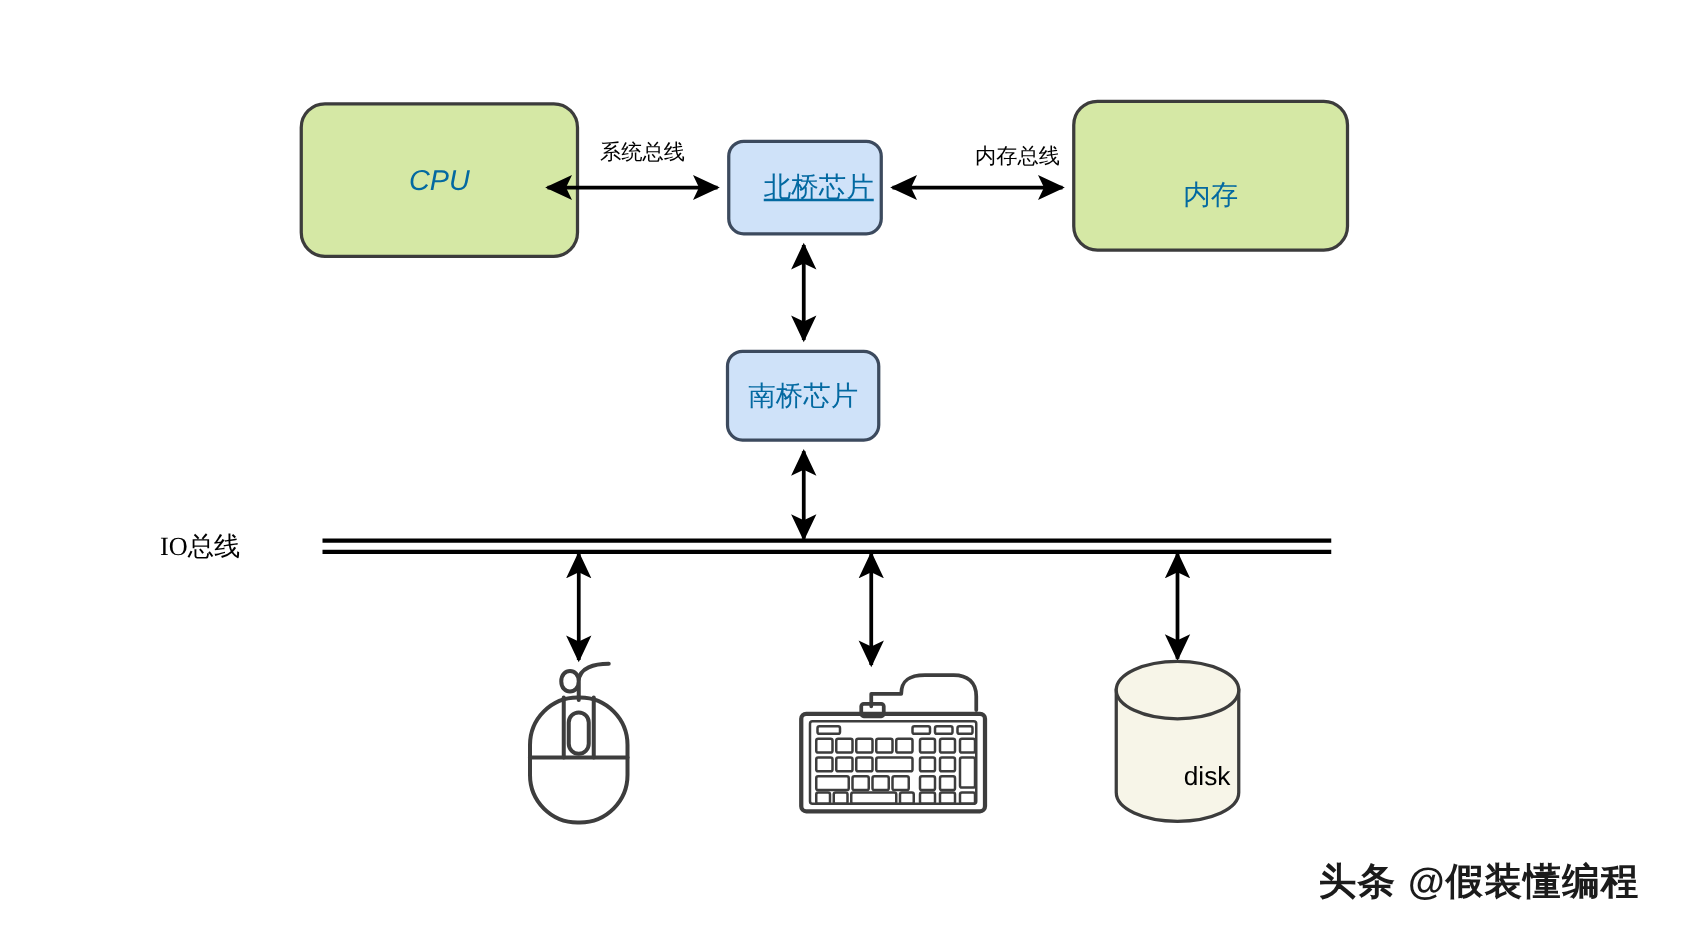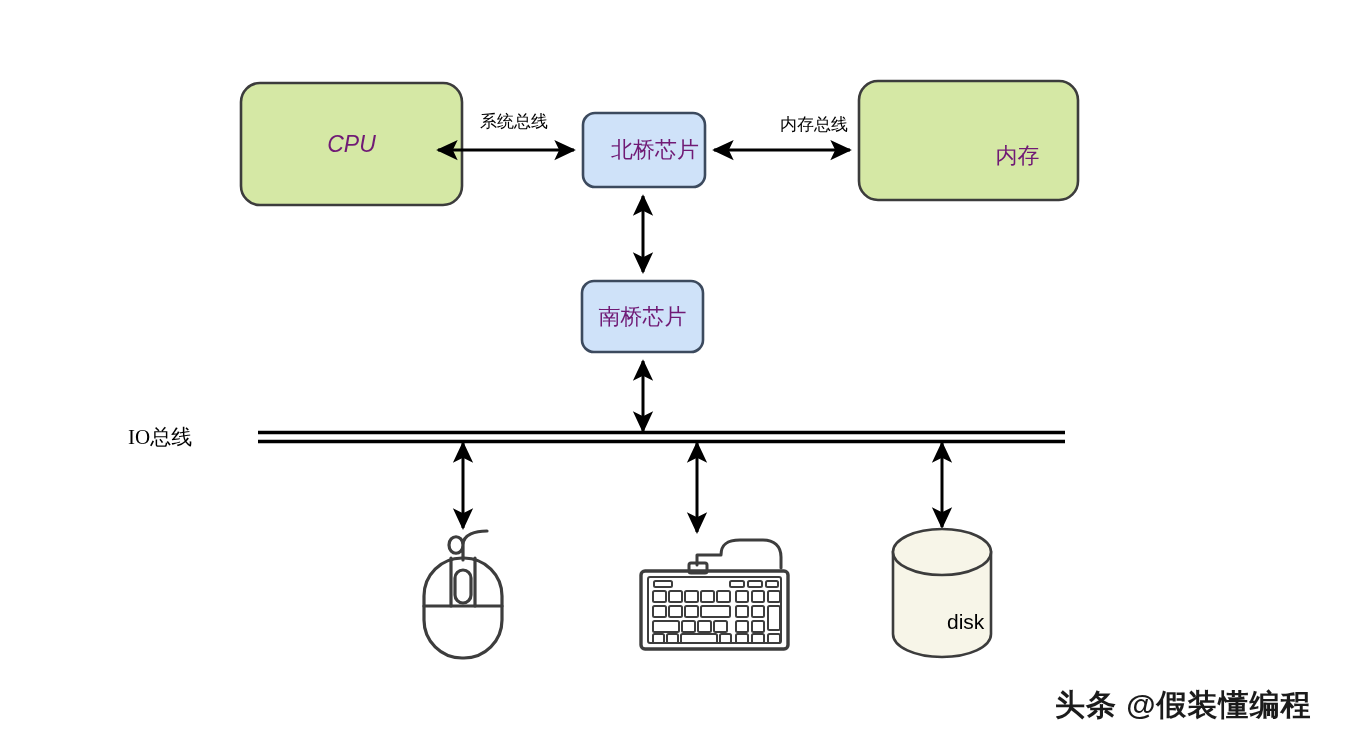--- a/index.html
+++ b/index.html
@@ -20,21 +20,21 @@
     inset: 0;
     width: 1356px;
     height: 746px;
   }
   .node-label {
     position: absolute;
     display: flex;
     align-items: center;
     justify-content: center;
     text-align: center;
-    color: #701a75;
+    color: #0369a1;
     pointer-events: none;
     white-space: nowrap;
   }
   .box-label {
     font-size: 22px;
   }
   .box-label.italic {
     font-style: italic;
     font-size: 23px;
   }
@@ -185,23 +185,23 @@
 
   <g>
     <path d="M 893 552 L 893 634 C 893 647 915 657 942 657
              C 969 657 991 647 991 634 L 991 552 Z" fill="#f7f5e8" stroke="#3c3c3c" stroke-width="2.6"></path>
     <ellipse cx="942" cy="552" rx="49" ry="23" fill="#f7f5e8" stroke="#3c3c3c" stroke-width="2.6"></ellipse>
   </g>
 </svg>
 
 <div class="node-label box-label italic" style="left:241px; top:83px; width:221px; height:122px;">CPU</div>
 
-<div class="node-label box-label" style="left:583px; top:113px; width:144px; height:74px;">北桥芯片</div>
-
-<div class="node-label box-label" style="left:908px; top:81px; width:219px; height:150px;">内存</div>
+<div class="node-label box-label" style="left:583px; top:113px; width:144px; height:74px;text-decoration:underline;">北桥芯片</div>
+
+<div class="node-label box-label" style="left:859px; top:81px; width:219px; height:150px;">内存</div>
 
 <div class="node-label box-label" style="left:582px; top:281px; width:121px; height:71px;">南桥芯片</div>
 
 <div class="edge-label" style="left:467px; top:110px;margin-left:13px;">系统总线</div>
 
 <div class="edge-label" style="left:780px; top:113px;text-align:right;">内存总线</div>
 
 <div class="bus-label" style="left:128px; top:423px;">IO总线</div>
 
 <div class="disk-label" style="left:915px; top:610px;margin-left:32px;">disk</div>

